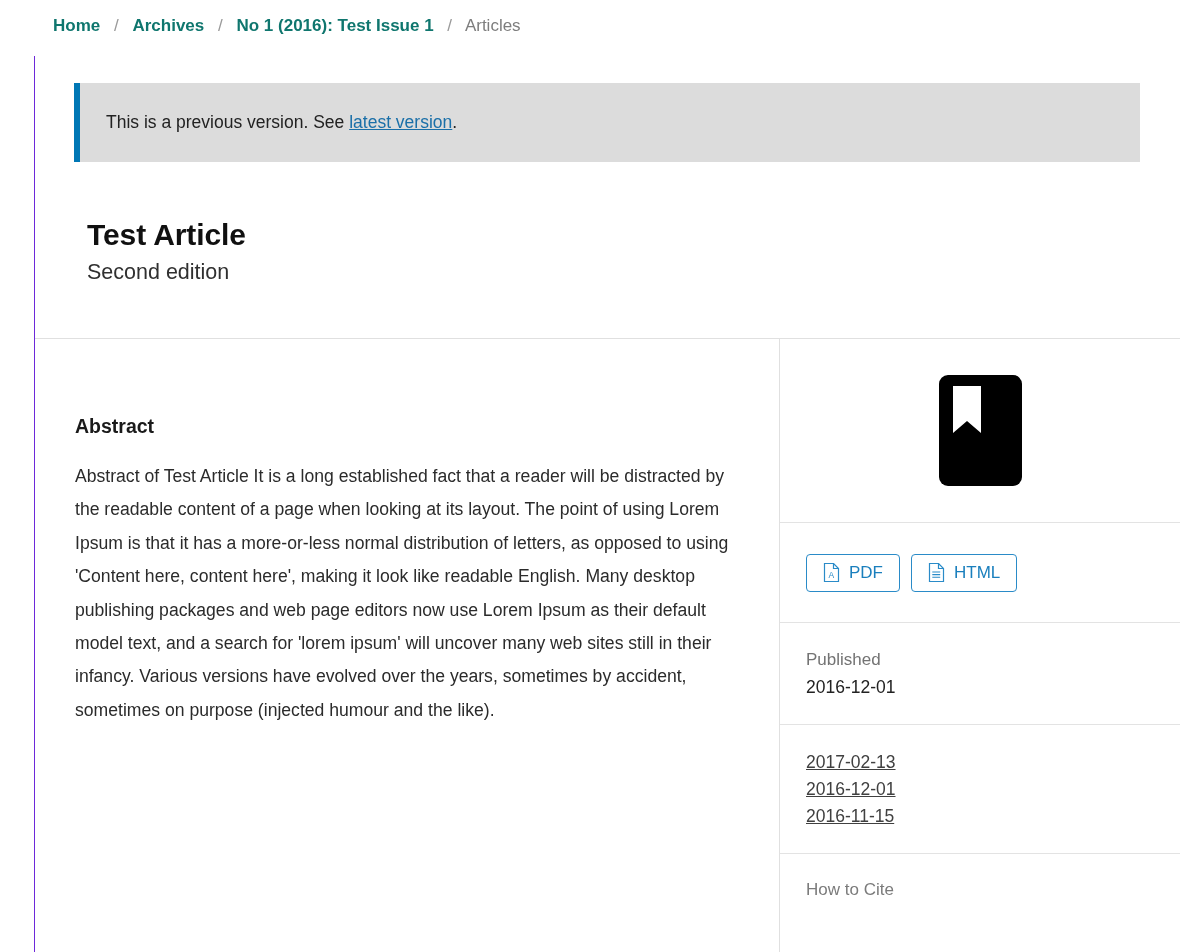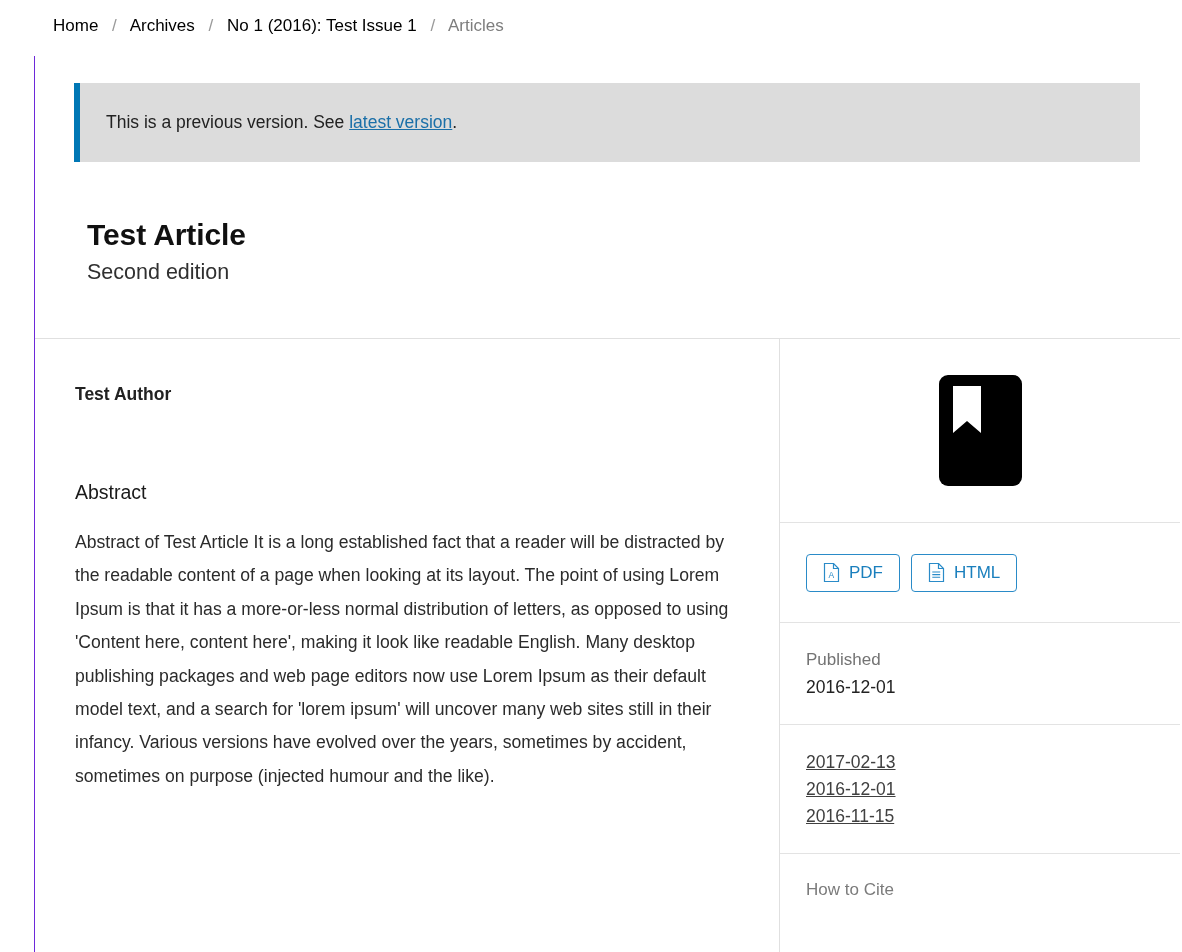--- a/index.html
+++ b/index.html
@@ -26,22 +26,23 @@
   
   .breadcrumb {
     position: absolute;
     left: 53px;
     top: 13px;
     font-size: 17px;
     line-height: 26px;
     white-space: nowrap;
   }
   .breadcrumb a {
-    color: #000000;
+    color: #0f766e;
     text-decoration: none;
+    font-weight: bold;
   }
   .breadcrumb .sep {
     color: #9a9a9a;
     margin: 0 9px;
   }
   .breadcrumb .current {
     color: #7d7d7d;
   }
 
   
@@ -140,21 +141,21 @@
     margin: 0;
     padding-top: 45px;
     font-size: 17.5px;
     font-weight: bold;
     color: #222222;
   }
   .abstract-heading {
     margin: 0;
     padding-top: 76px;
     font-size: 19.5px;
-    font-weight: normal;
+    font-weight: bold;
     color: #1a1a1a;
   }
   .abstract-body {
     margin: 0;
     padding-top: 22px;
     font-size: 17.6px;
     line-height: 33.4px;
     color: #2b2b2b;
     max-width: 662px;
   }
@@ -257,21 +258,20 @@
     <div class="article-head">
       <h1 class="article-title">Test Article</h1>
       <h2 class="article-subtitle">Second edition</h2>
     </div>
 
     <div class="head-rule"></div>
 
     <div class="body-cols">
 
       <div class="col-main">
-        <div class="author">Test Author</div>
         <h3 class="abstract-heading">Abstract</h3>
         <p class="abstract-body">Abstract of Test Article It is a long established fact that a reader will be distracted by the readable content of a page when looking at its layout. The point of using Lorem Ipsum is that it has a more-or-less normal distribution of letters, as opposed to using 'Content here, content here', making it look like readable English. Many desktop publishing packages and web page editors now use Lorem Ipsum as their default model text, and a search for 'lorem ipsum' will uncover many web sites still in their infancy. Various versions have evolved over the years, sometimes by accident, sometimes on purpose (injected humour and the like).</p>
       </div>
 
       <div class="col-side">
 
         <div class="side-block side-cover">
           <svg class="cover-icon" viewBox="0 0 83 111">
             <rect x="0" y="0" width="83" height="111" rx="9" ry="9" fill="#000000"></rect>
             <path d="M14 11 H42 V58 L28 46 L14 58 Z" fill="#ffffff"></path>

